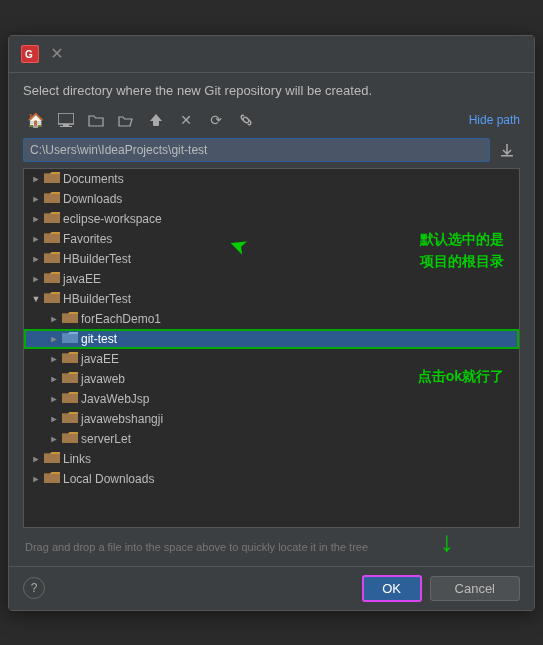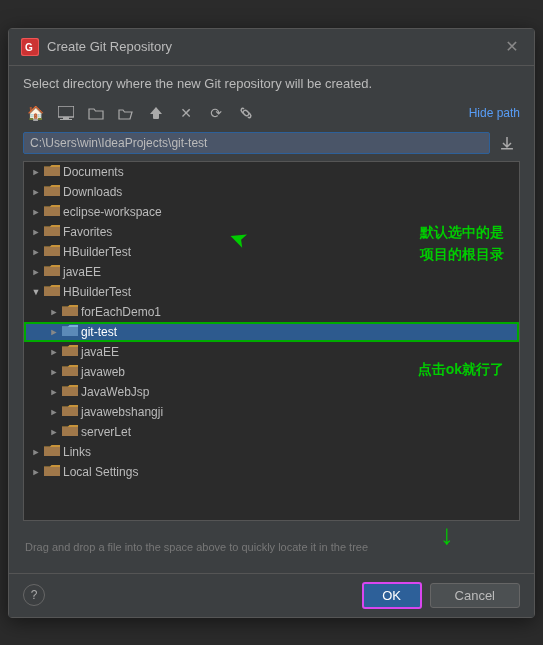--- a/index.html
+++ b/index.html
@@ -87,21 +87,20 @@
     }
     .toolbar-spacer { flex: 1; }
     .hide-path-link {
       color: #589df6;
       cursor: pointer;
       font-size: 12px;
       text-decoration: none;
     }
     .path-bar {
       display: flex;
-      align-items: center;
       margin: 2px 14px 6px 14px;
       gap: 4px;
     }
     .path-input {
       flex: 1;
       background: #4a5568;
       border: 1px solid #2d6099;
       border-radius: 2px;
       color: #bbbbbb;
       padding: 3px 6px;
@@ -226,21 +225,20 @@
 
 <div class="dialog">
 
   <div class="title-bar">
     <div class="title-icon">
       <svg width="16" height="16" viewBox="0 0 16 16">
         <rect width="16" height="16" fill="#cc3333" rx="2"></rect>
         <text x="3" y="12" font-size="10" fill="white" font-weight="bold">G</text>
       </svg>
     </div>
-    <span class="title-text">Create Git Repository</span>
     <div class="close-btn">✕</div>
   </div>
 
   <div class="description">Select directory where the new Git repository will be created.</div>
 
   <div class="toolbar">
     <button class="toolbar-btn" title="Home">🏠</button>
     <button class="toolbar-btn" title="Desktop">
       <svg width="16" height="14" viewBox="0 0 16 14">
           <rect x="0" y="0" width="16" height="11" fill="none" stroke="#aaa" stroke-width="1.5" rx="1"></rect>
@@ -423,38 +421,38 @@
   </svg></span>
           <span class="item-label">Links</span>
         </div>
         <div class="tree-item" style="padding-left: 4px;">
           <span class="arrow">►</span>
           <span class="folder-icon"><svg width="16" height="13" viewBox="0 0 16 13">
     <path d="M0 3 L0 12 L16 12 L16 3 Z" fill="#a0784a"></path>
     <path d="M0 3 L6 3 L7 1.5 L9 1.5 L10 3 L16 3" fill="none" stroke="#a0784a" stroke-width="0"></path>
     <path d="M0 2.5 L6 2.5 L7.5 1 L16 1 L16 3 L0 3 Z" fill="#c8943a"></path>
   </svg></span>
-          <span class="item-label">Local Settings</span>
+          <span class="item-label">Local Downloads</span>
         </div>
       </div>
 
     <div class="annotation-green" style="top: 60px; right: 30px; font-size: 14px; line-height: 1.6;">
       <span>默认选中的是</span><br>
       <span>项目的根目录</span>
     </div>
     <div class="annotation-green" style="top: 200px; right: 30px; font-size: 14px;">
       <span>点击ok就行了</span>
     </div>
 
     <div style="position:absolute; top: 65px; left: 220px; color: #00cc00; font-size: 22px; pointer-events: none; transform: rotate(200deg);">➤</div>
 
     <div style="position:absolute; bottom: -30px; right: 80px; color: #00cc00; font-size: 28px; pointer-events: none;">↓</div>
   </div>
 
-  <div class="drag-drop-hint" style="margin: 0 14px; font-size: 11px; color: #777; padding: 20px 2px;">Drag and drop a file into the space above to quickly locate it in the tree</div>
+  <div class="drag-drop-hint" style="margin: 0 14px; font-size: 11px; color: #777; padding: 13px 2px;">Drag and drop a file into the space above to quickly locate it in the tree</div>
 
   <div class="bottom-bar">
     <button class="help-btn">?</button>
     <div class="bottom-spacer"></div>
     <button class="ok-btn">OK</button>
     <button class="cancel-btn">Cancel</button>
   </div>
 </div>
 
 </body></html>

